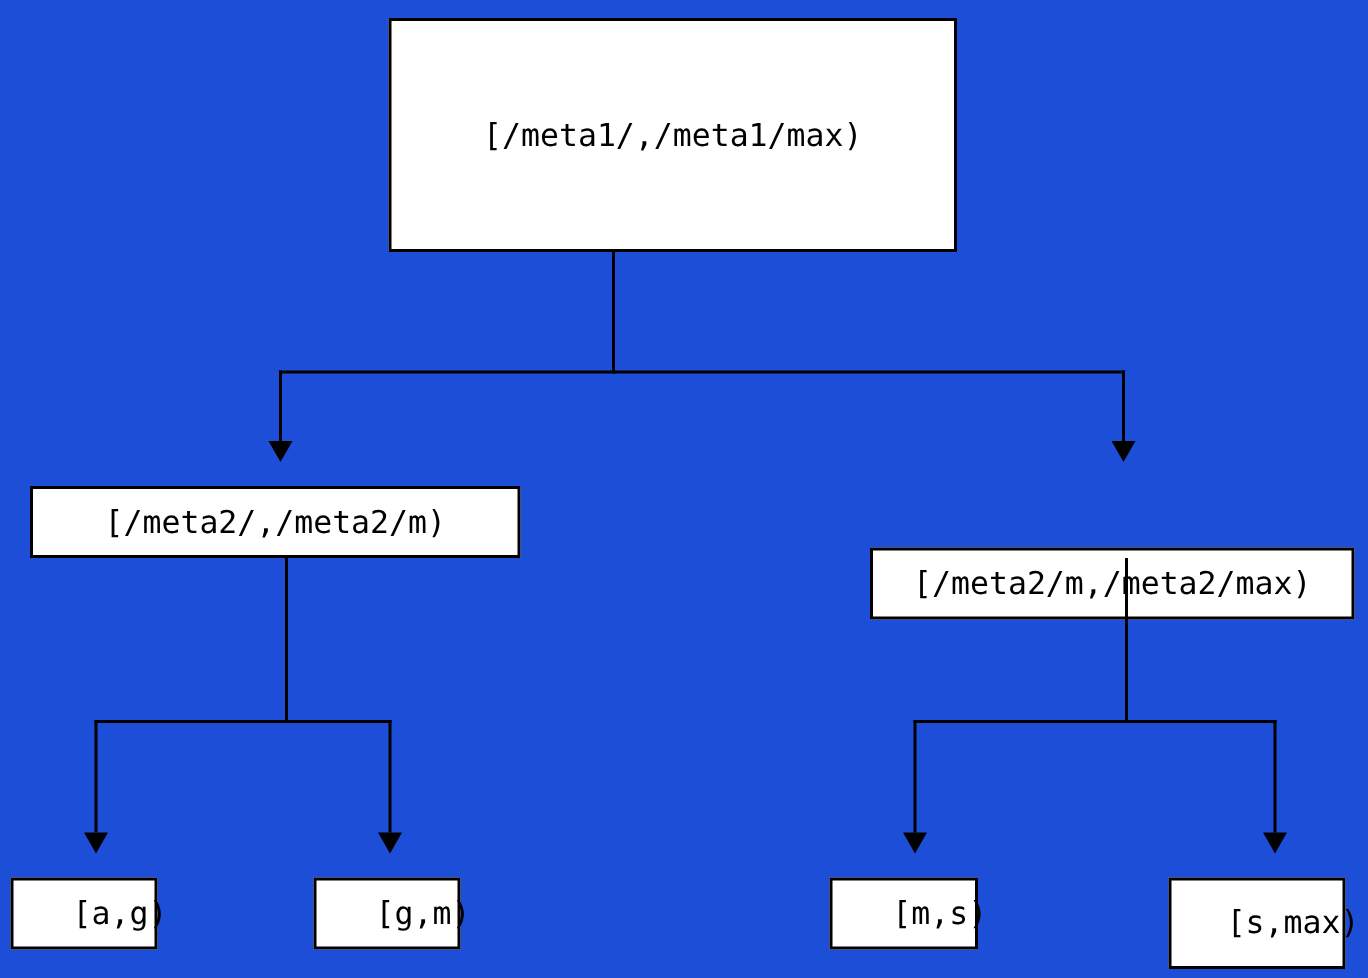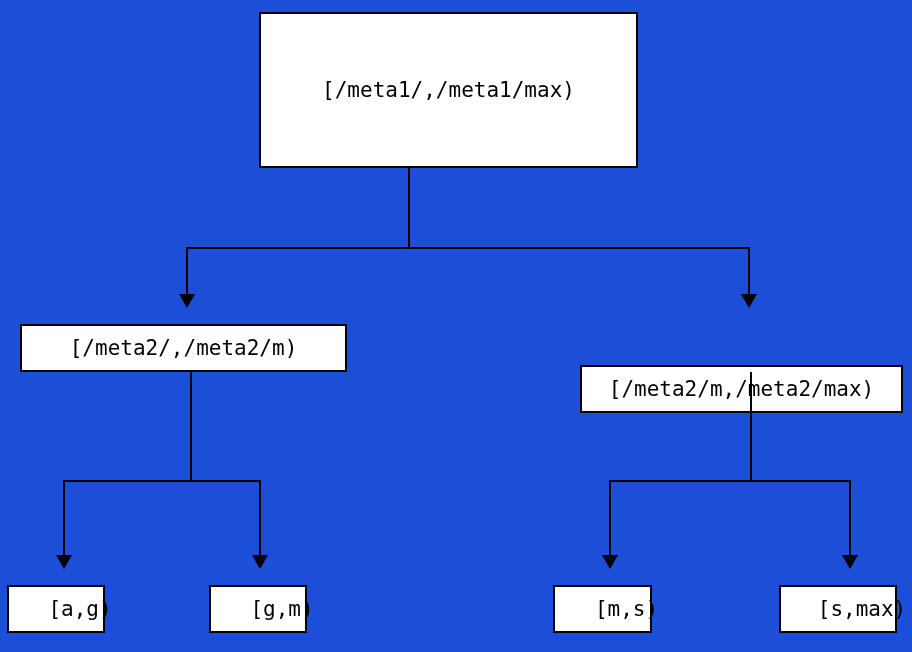--- a/index.html
+++ b/index.html
@@ -121,17 +121,17 @@
   </div>
 
   <div class="node node-leaf" style="left:209px; top:585px; width:98px; height:48px;">
     <span class="node-label">[g,m)</span>
   </div>
 
   <div class="node node-leaf" style="left:553px; top:585px; width:99px; height:48px;">
     <span class="node-label">[m,s)</span>
   </div>
 
-  <div class="node node-leaf" style="left:779px; top:585px; width:118px; height:48px;">
+  <div class="node node-leaf" style="left:779px; top:585px; width:118px; height:61px;">
     <span class="node-label">[s,max)</span>
   </div>
 
 </div>
 
 </body></html>

